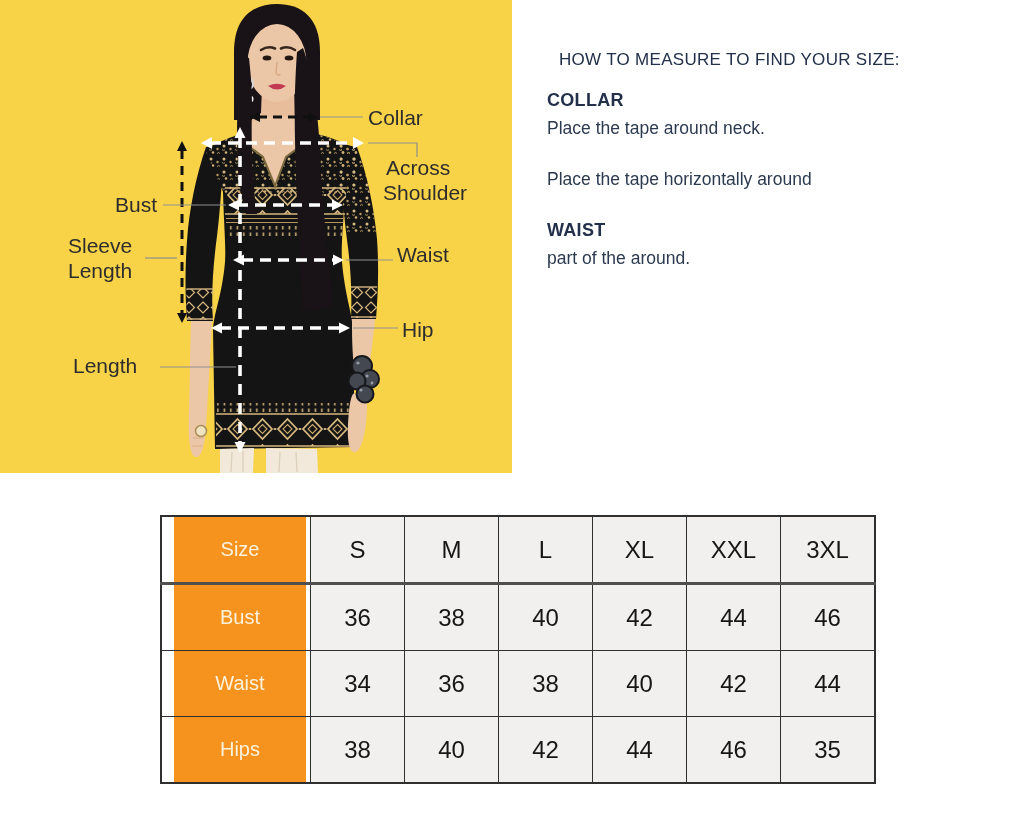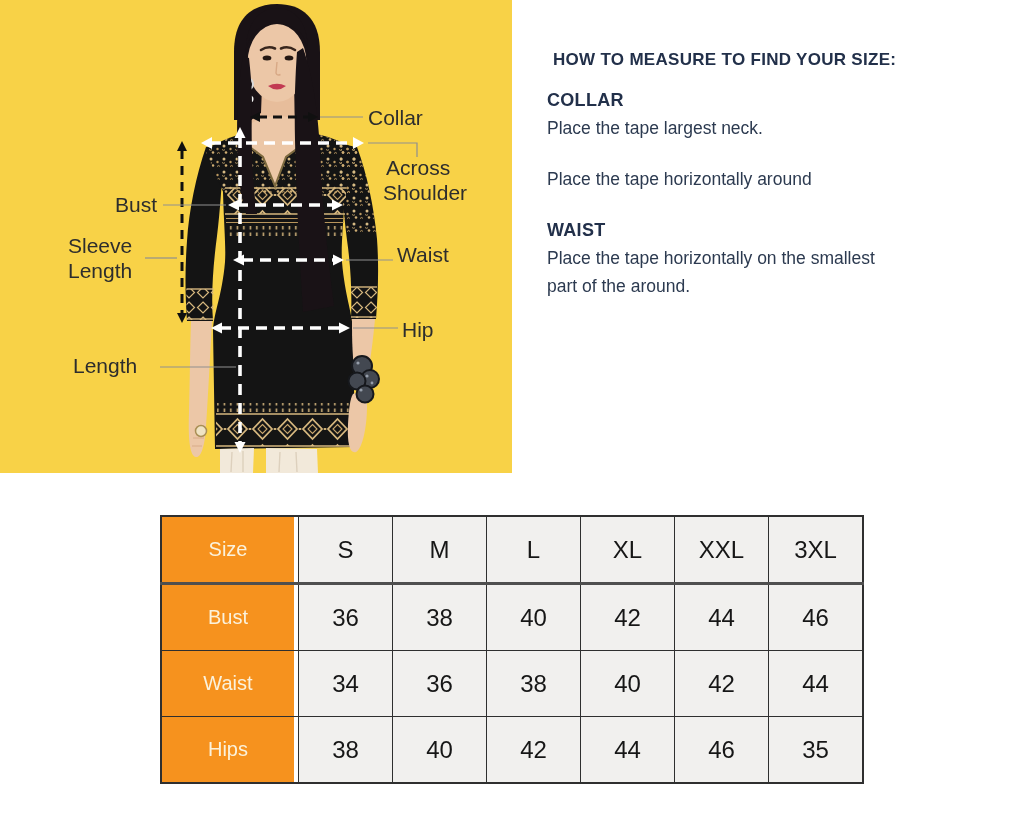--- a/index.html
+++ b/index.html
@@ -3,34 +3,34 @@
 <meta charset="utf-8">
 <style>
   html,body{margin:0;padding:0;background:#ffffff;}
   .page{position:relative;width:1024px;height:820px;background:#ffffff;overflow:hidden;
         font-family:"Liberation Sans",sans-serif;}
   
   .photo-panel{position:absolute;left:0;top:0;width:512px;height:473px;}
   .fig-label{font-family:"Liberation Sans",sans-serif;font-size:21px;fill:#2d2d2d;}
   
   .howto{position:absolute;left:547px;top:46px;width:440px;color:#2c3a50;}
-  .howto-title{font-size:17px;font-weight:700;color:#22304a;letter-spacing:.3px;
-               line-height:28px;margin:0 0 12px 6px;}
+  .howto-title{font-size:17px;font-weight:400;color:#22304a;letter-spacing:.3px;
+               line-height:28px;margin:0 0 12px 12px;}
   .sec{margin:0 0 23px 0;}
   .sec-heading{font-size:18px;font-weight:700;color:#22304a;letter-spacing:.3px;
                line-height:28px;margin:0;}
   .sec-line{font-size:17.5px;line-height:28px;color:#2c3a50;}
   
   .size-table{position:absolute;left:160px;top:515px;border-collapse:collapse;
               table-layout:fixed;border:2px solid #2f2f2f;}
   .size-table td{border:1px solid #2f2f2f;padding:0;text-align:center;vertical-align:middle;}
   .size-table tr:first-child td{border-bottom:3px solid #4f4f4f;}
   .size-table td.val{width:93px;height:65px;background:#f1f0ee;font-size:24px;color:#161616;}
   .size-table td.lab{width:136px;background:#ffffff;}
-  .chip{width:132px;height:65px;margin:0 4px 0 0;background:#f6921e;display:flex;
+  .chip{width:132px;height:65px;margin:0 4px 0 12px;background:#f6921e;display:flex;
         align-items:center;justify-content:center;color:#fbf2dc;font-size:20px;}
 </style>
 </head>
 <body>
 
 <div class="page">
 
   <div class="photo-panel">
     <svg width="512" height="473" viewBox="0 0 512 473">
       <defs>
@@ -194,30 +194,29 @@
       <text class="fig-label" x="402" y="337">Hip</text>
       <text class="fig-label" x="73" y="373">Length</text>
     </svg>
   </div>
 
   <div class="howto">
     <h2 class="howto-title">HOW TO MEASURE TO FIND YOUR SIZE:</h2>
 
     <div class="sec">
       <h3 class="sec-heading">COLLAR</h3>
-      <div class="sec-line">Place the tape largest neck.</div>
+      <div class="sec-line">Place the tape around neck.</div>
     </div>
 
     <div class="sec">
       <div class="sec-line">Place the tape horizontally around</div>
     </div>
 
     <div class="sec">
       <h3 class="sec-heading">WAIST</h3>
-      <div class="sec-line">Place the tape horizontally on the smallest</div>
       <div class="sec-line">part of the around.</div>
     </div>
 
   </div>
 
   <table class="size-table">
     <tbody>
       <tr>
         <td class="lab">
             <div class="chip">Size</div>

